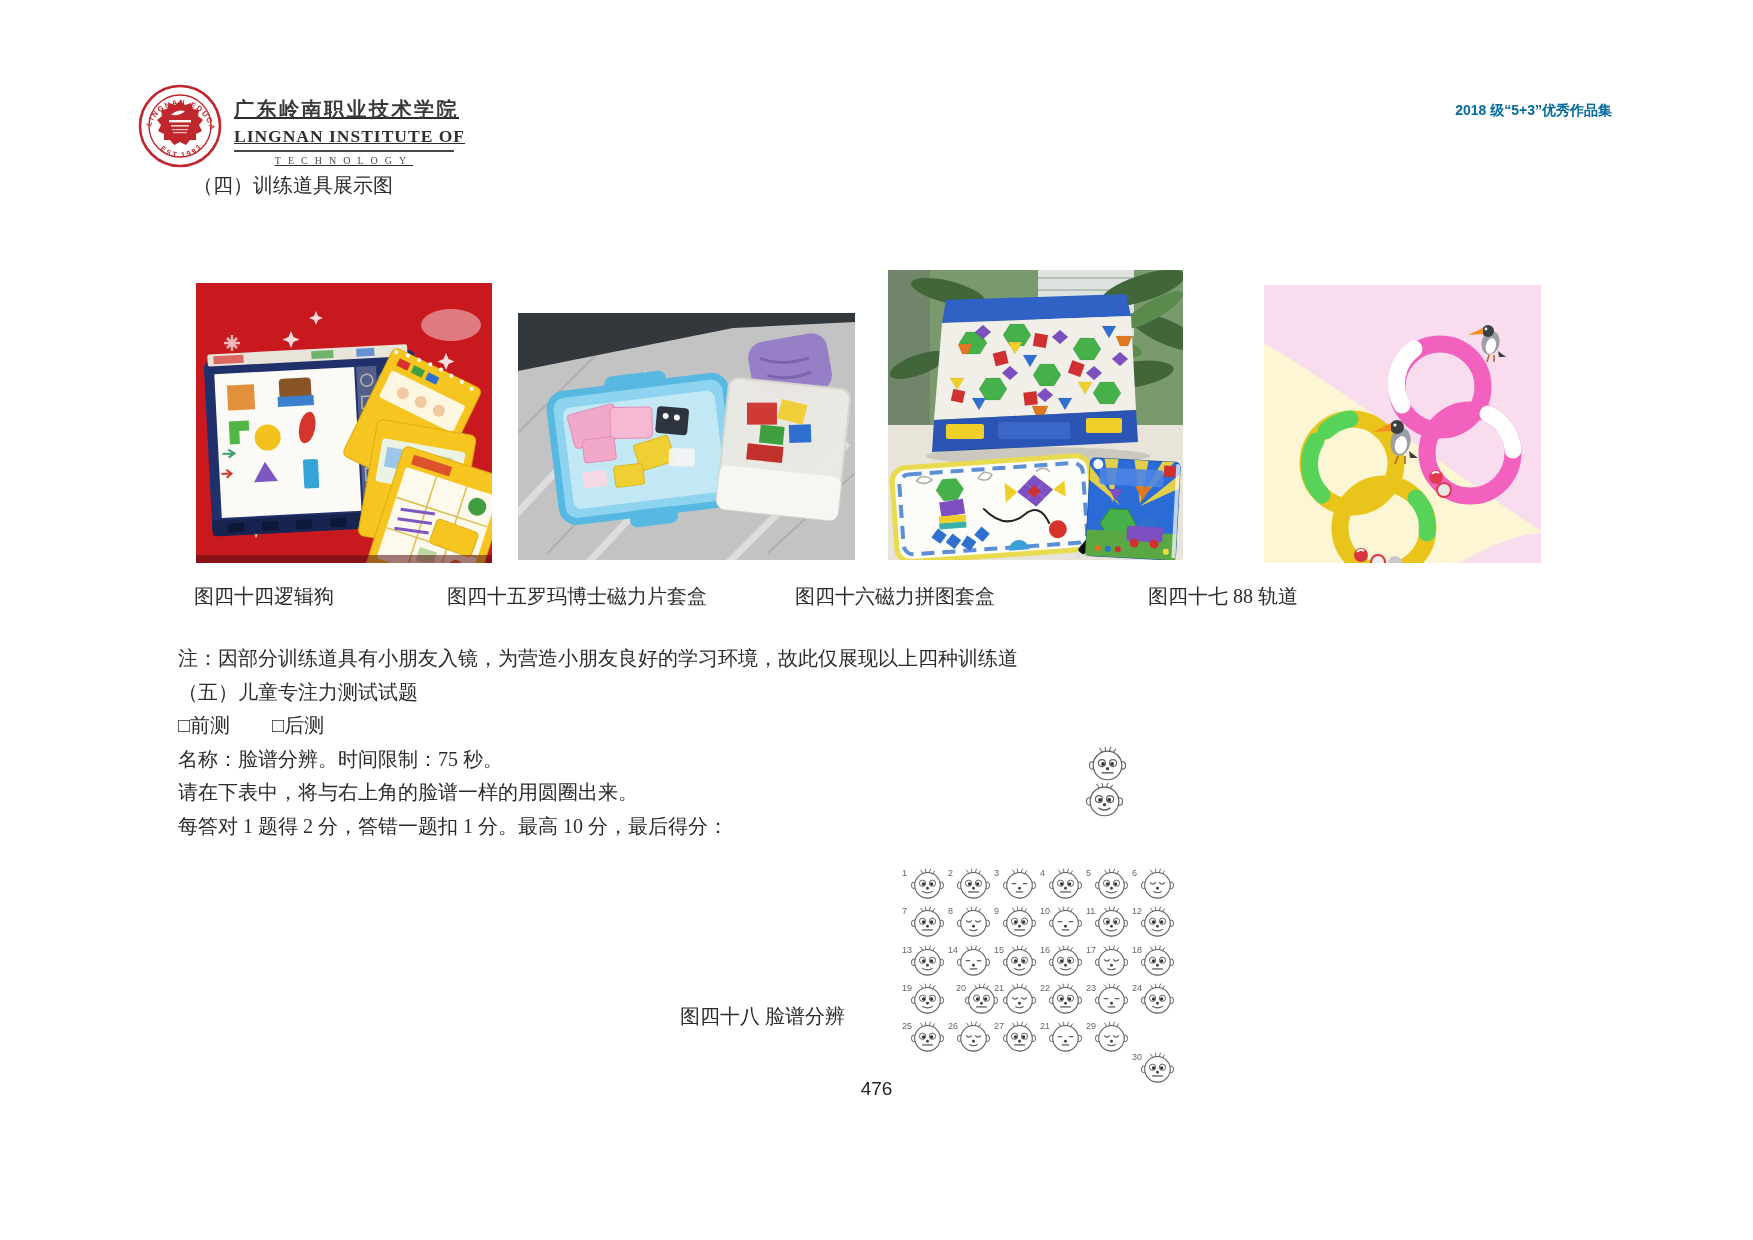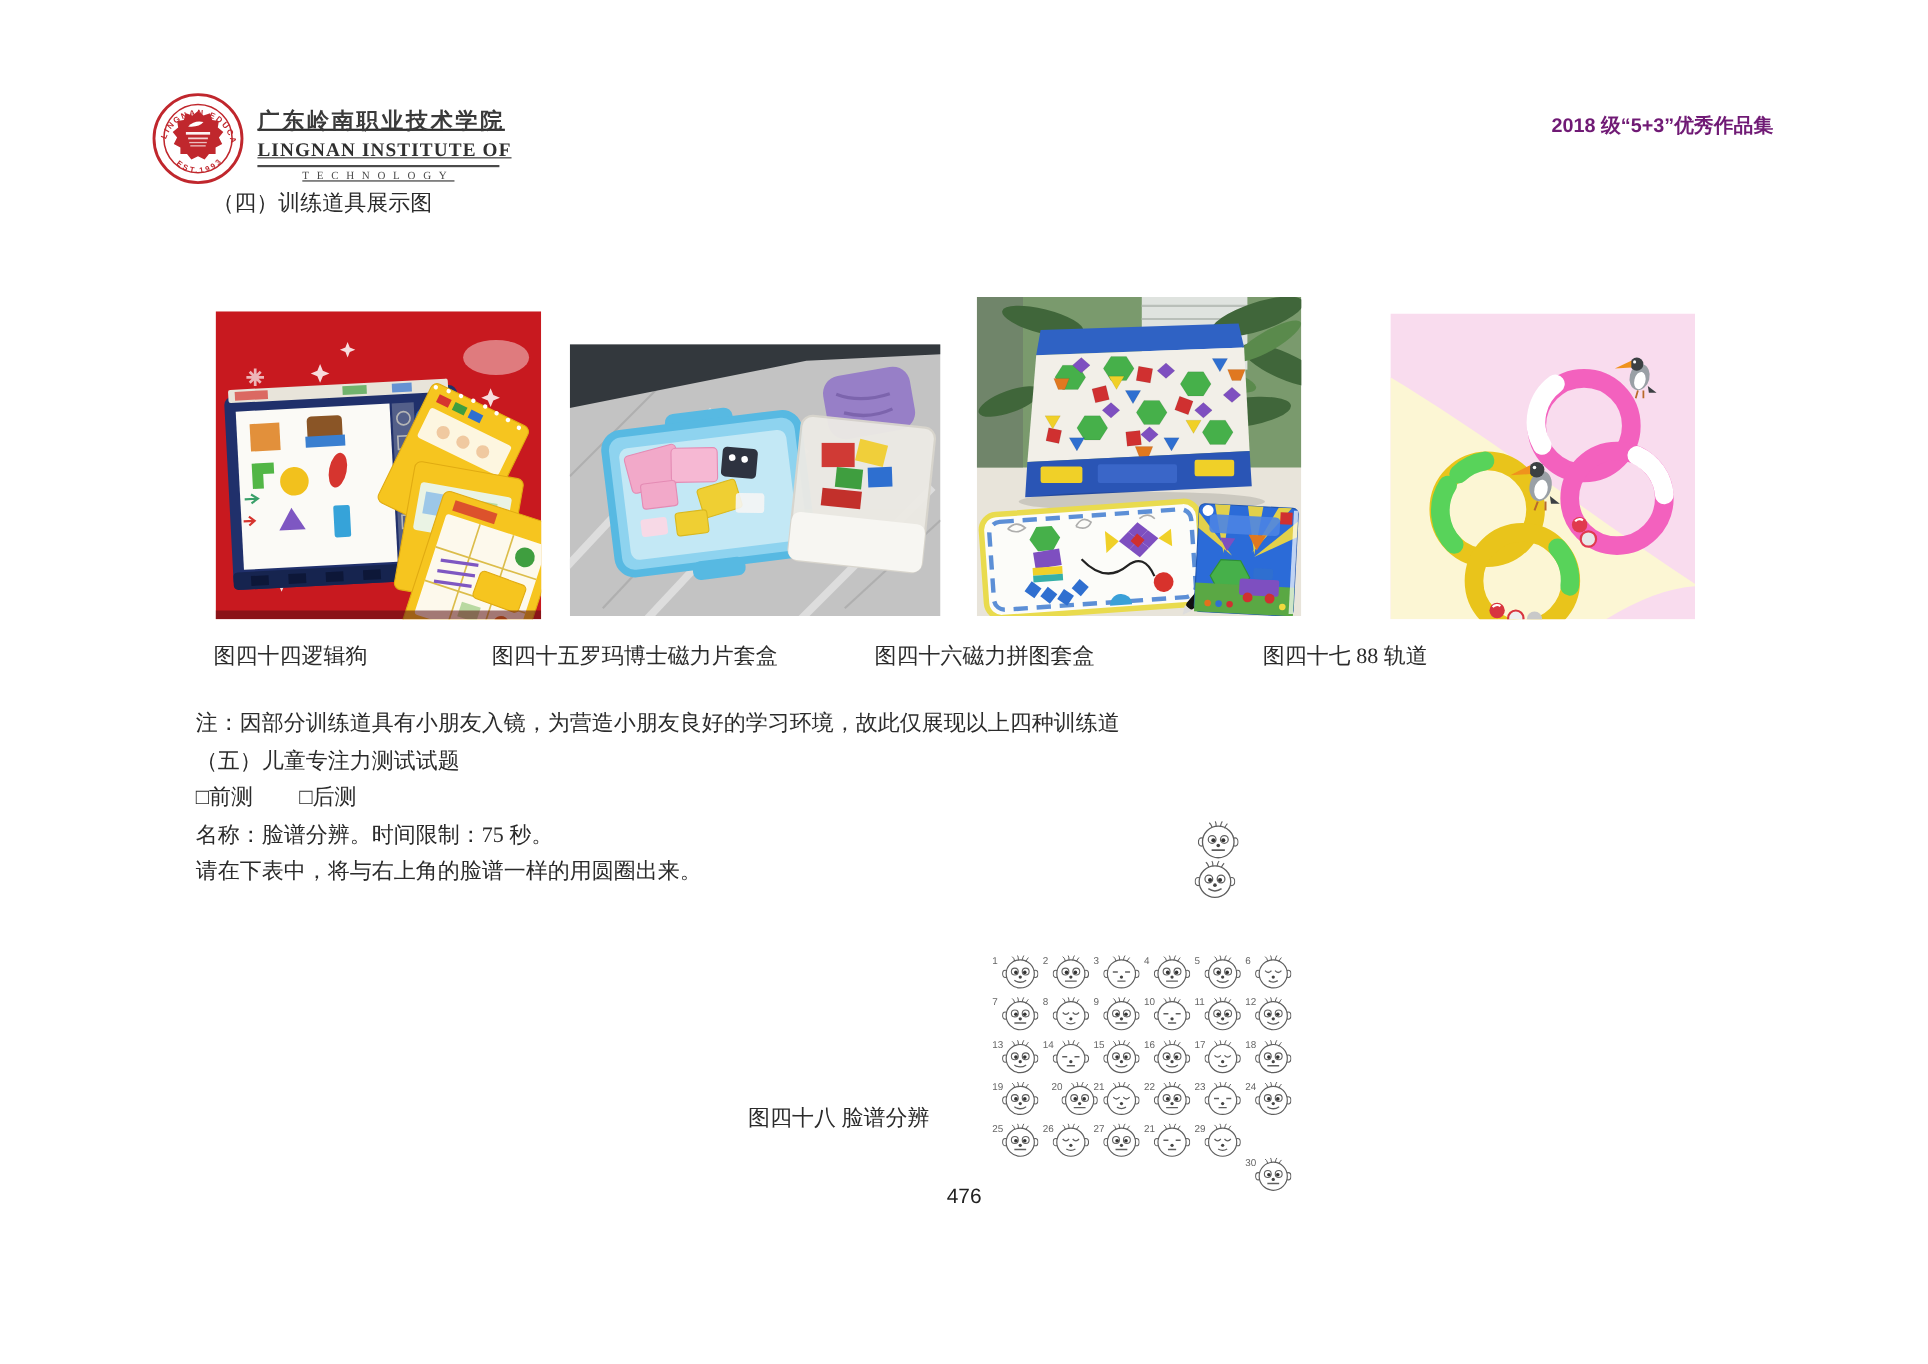--- a/index.html
+++ b/index.html
@@ -9,21 +9,21 @@
   }
   .abs{position:absolute;}
   
   .logo-seal{left:138px;top:84px;width:84px;height:84px;}
   .logo-text{left:234px;top:96px;width:220px;text-decoration:underline;}
   .logo-cn{font-size:20px;letter-spacing:2.5px;color:#3a3a3a;font-weight:600;white-space:nowrap;}
   .logo-en1{font-family:"Liberation Serif","DejaVu Serif",serif;font-weight:bold;font-size:17.5px;
     letter-spacing:1px;color:#2f2f2f;border-bottom:2px solid #4a4a4a;padding:3px 0 3px 0;white-space:nowrap;}
   .logo-en2{font-size:10px;letter-spacing:7px;color:#4a4a4a;text-align:center;padding-top:3px;white-space:nowrap;}
   .collection-title{right:141px;top:102px;font-family:"Liberation Sans","DejaVu Sans",sans-serif;
-    font-weight:bold;font-size:18px;color:#701a75;white-space:nowrap;}
+    font-weight:bold;font-size:14px;color:#0369a1;white-space:nowrap;}
   
   .line{font-size:20px;line-height:26px;white-space:nowrap;color:#2b2b2b;}
   .sec-title{left:193px;top:172px;}
   .caption{font-size:20px;white-space:nowrap;}
   
   .photo{display:block;}
   
   #face-grid{left:0;top:0;width:100%;height:100%;pointer-events:none;}
   .face-cell{position:absolute;width:44px;height:36px;}
   .face-num{position:absolute;left:-2px;top:0px;font-size:9px;color:#666;
@@ -402,20 +402,21 @@
   <div class="abs line" style="left:178px;top:645px">注：因部分训练道具有小朋友入镜，为营造小朋友良好的学习环境，故此仅展现以上四种训练道</div>
 
   <div class="abs line" style="left:178px;top:679px">（五）儿童专注力测试试题</div>
 
   <div class="abs line" style="left:178px;top:712px">
     <span>□前测</span><span class="cb-gap"></span><span>□后测</span>
   </div>
 
   <div class="abs line" style="left:178px;top:746px">名称：脸谱分辨。时间限制：75 秒。</div>
   <div class="abs line" style="left:178px;top:779px">请在下表中，将与右上角的脸谱一样的用圆圈出来。</div>
+  <div class="abs line" style="left:178px;top:813px">每答对 1 题得 2 分，答错一题扣 1 分。最高 10 分，最后得分：</div>
 
   <div id="target-face-0" class="abs target-face" style="left:1089px;top:746px"><svg width="37" height="37" viewBox="0 0 40 40">
         <ellipse cx="3.5" cy="21" rx="3" ry="4" fill="#fff" stroke="#5f5f5f" stroke-width="1.2"></ellipse>
         <ellipse cx="36.5" cy="21" rx="3" ry="4" fill="#fff" stroke="#5f5f5f" stroke-width="1.2"></ellipse>
         <circle cx="20" cy="21" r="15.5" fill="#fff" stroke="#5f5f5f" stroke-width="1.3"></circle>
         <path d="M14,7 Q13,3 11,2 M18,6 Q18,2 17,0.8 M22,6 Q23,2 24,0.8 M26,7.5 Q28,4 29,3" stroke="#5f5f5f" stroke-width="1.1" fill="none"></path>
         <circle cx="14" cy="18.5" r="3.8" fill="#fff" stroke="#5f5f5f" stroke-width="1.2"></circle>
         <circle cx="26" cy="18.5" r="3.8" fill="#fff" stroke="#5f5f5f" stroke-width="1.2"></circle>
         <circle cx="15.2" cy="19.4" r="2" fill="#333"></circle>
         <circle cx="25" cy="19.4" r="2" fill="#333"></circle>

